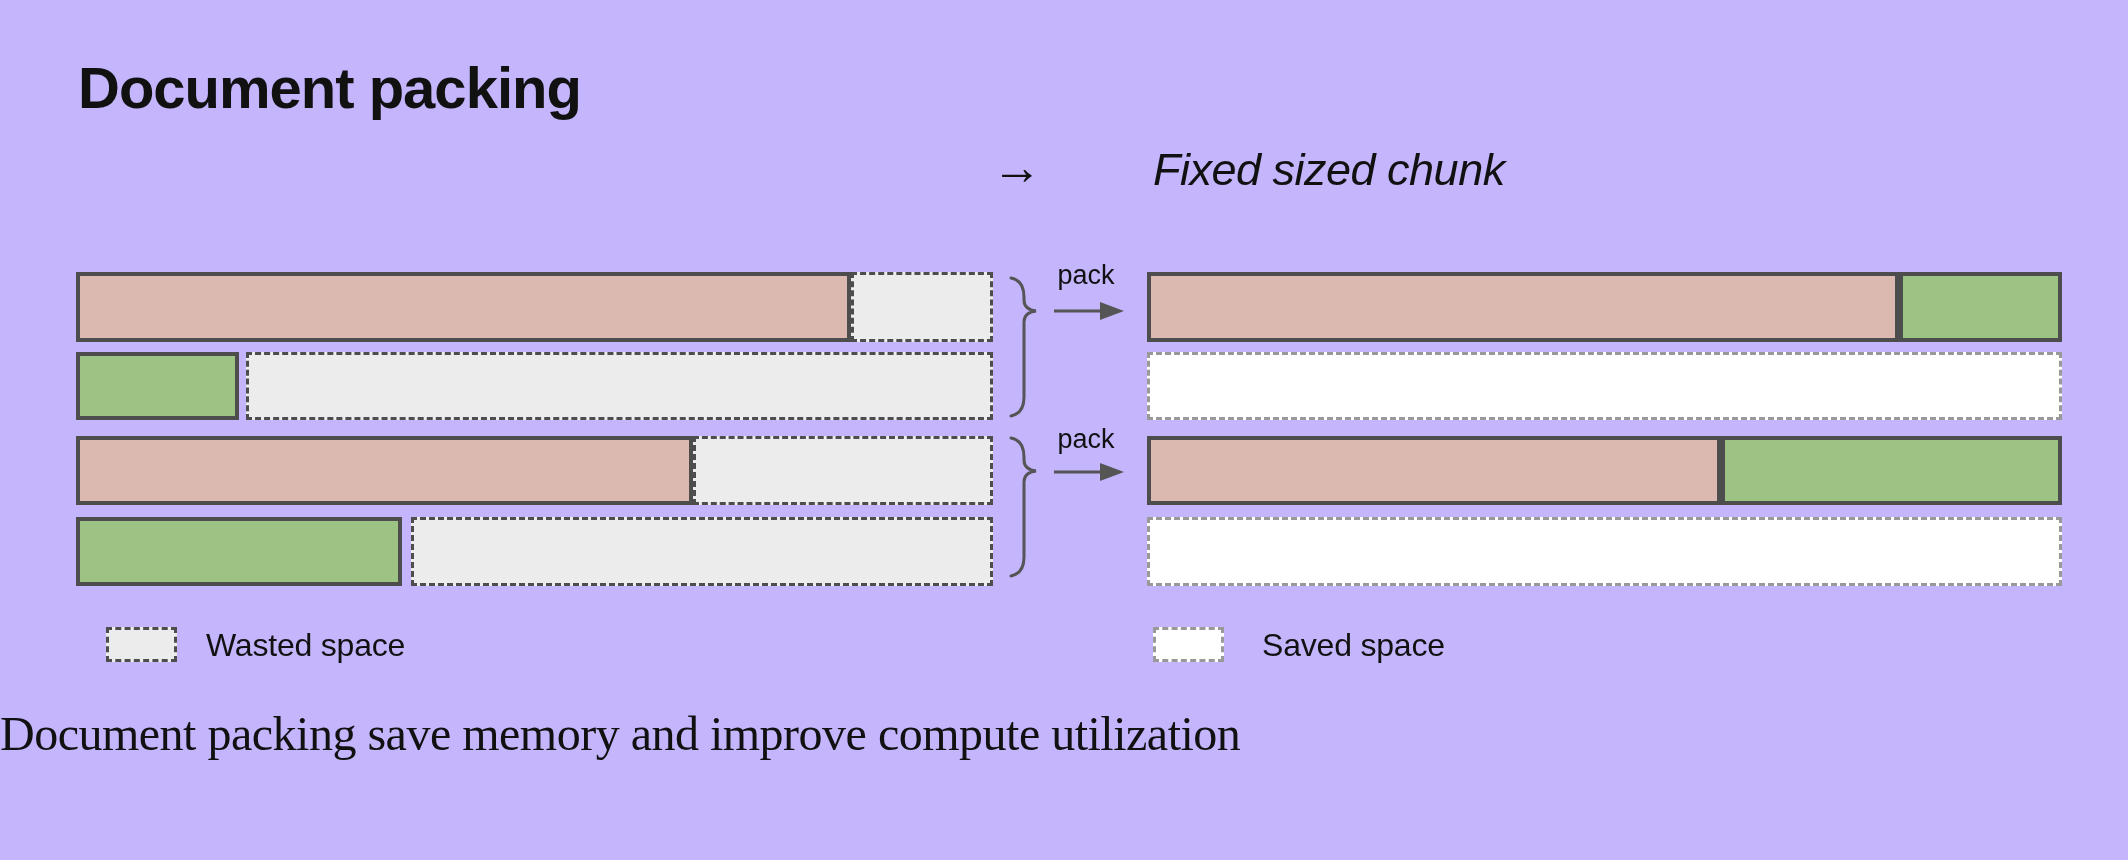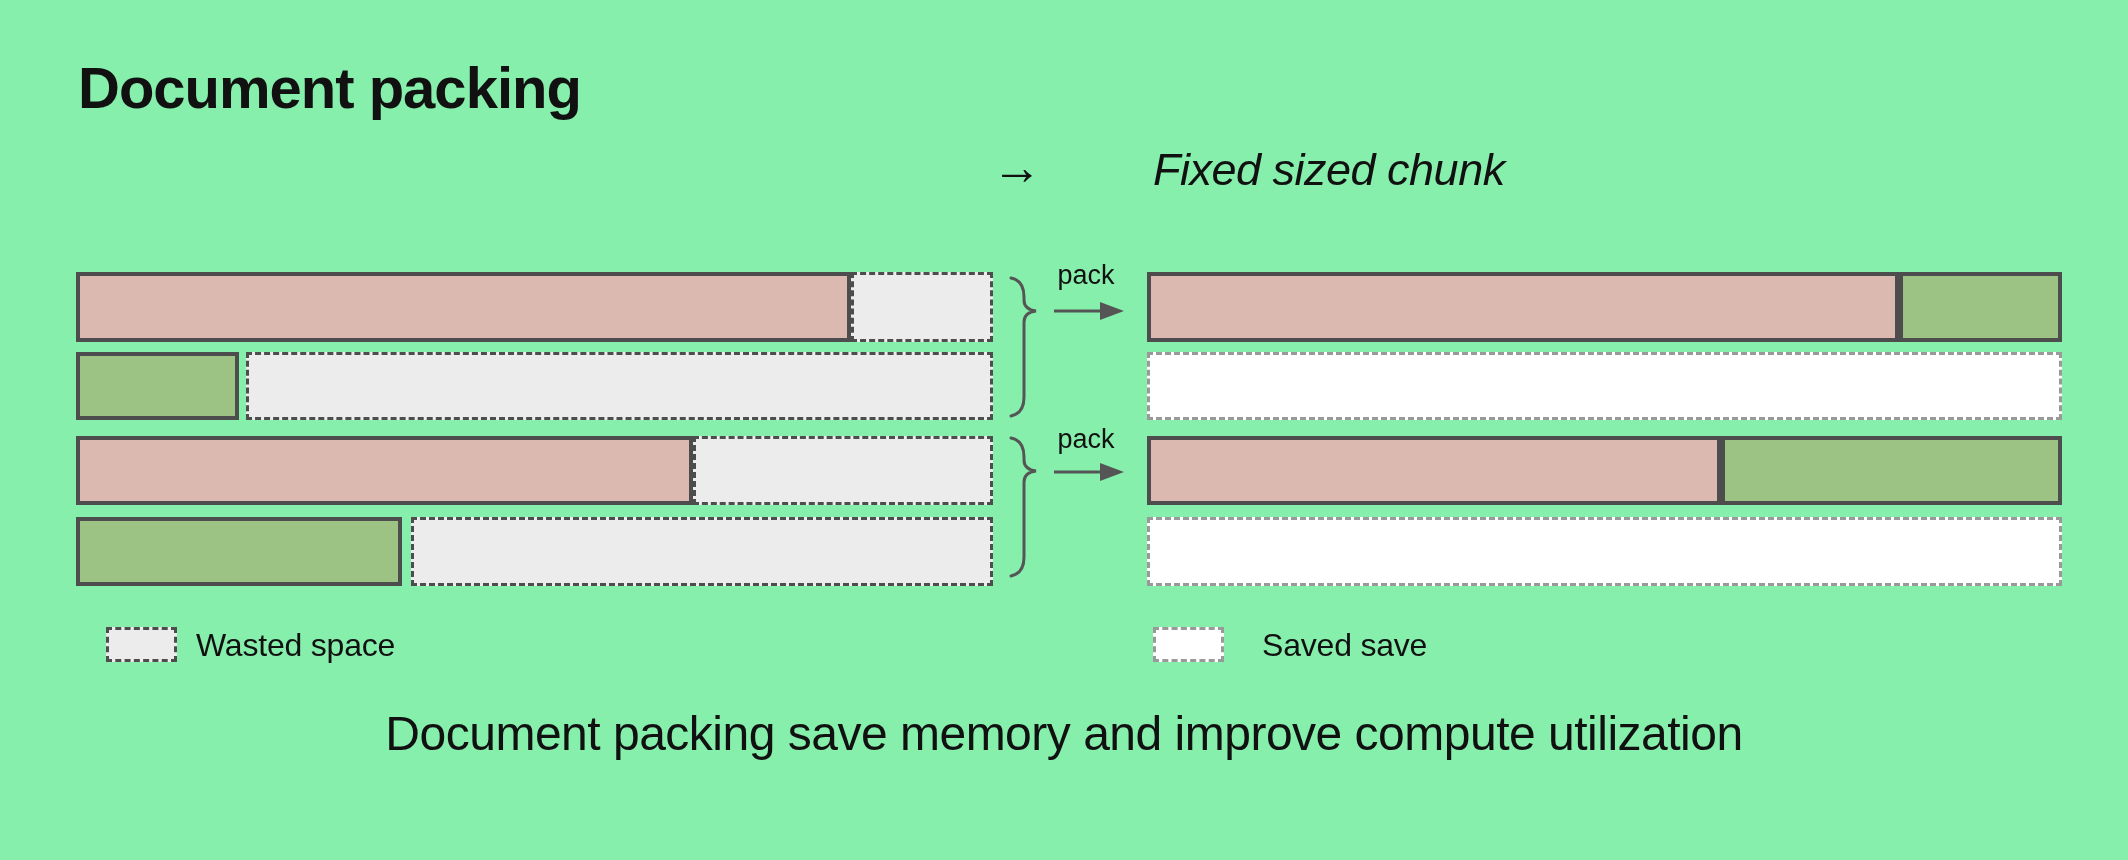--- a/index.html
+++ b/index.html
@@ -1,19 +1,19 @@
 <!DOCTYPE html>
 <html style="--pink: #DCB9B0; --green: #9CC384; --bar_border: #4D4D4D; --wasted_fill: #ECECEC; --wasted_border: #4D4D4D; --saved_border: #999999; --line: #555555; --text: #111111;"><head>
 <meta charset="utf-8">
 <style>
   html,body{margin:0;padding:0;background:#fff;}
   .canvas{
     position:relative;
     width:2128px;height:860px;
-    background:#86efac;
+    background:#c4b5fd;
     font-family:"Liberation Sans", sans-serif;
     color:var(--text,#111);
     overflow:hidden;
   }
   .abs{position:absolute;}
   .title{
     left:78px;top:58px;
     font-size:58px;font-weight:700;letter-spacing:-1px;line-height:1.05;
   }
   .subtitle{
@@ -54,25 +54,25 @@
   svg.overlay{position:absolute;overflow:visible;}
   
   .legend-swatch{
     width:71px;height:35px;box-sizing:border-box;top:627px;
   }
   .legend-swatch.wasted{left:106px;background:var(--wasted_fill);border:3px dashed var(--wasted_border);}
   .legend-swatch.saved{left:1153px;background:#fff;border:3px dashed var(--saved_border);}
   .legend-label{
     top:627px;height:35px;line-height:36px;font-size:32px;letter-spacing:-0.2px;
   }
-  .legend-label.wasted{left:196px;}
+  .legend-label.wasted{left:206px;}
   .legend-label.saved{left:1262px;}
   .caption{
-    left:0;top:706px;width:2128px;text-align:center;
-    font-size:48px;letter-spacing:-0.5px;color:#111;
+    left:0;top:706px;width:2128px;
+    font-size:48px;letter-spacing:-0.5px;color:#111;font-family:Liberation Serif, serif;
   }
 </style>
 </head>
 <body>
 
 <div class="canvas">
 
   <div class="abs title">Document packing</div>
 
   <div class="abs header-arrow">→</div>
@@ -129,17 +129,17 @@
 
   <div class="abs pack-label p2">pack</div>
   <svg class="overlay" style="left:1052px;top:460px" width="74" height="24" viewBox="0 0 74 24">
     <line x1="2" y1="12" x2="48" y2="12" stroke="#555555" stroke-width="3"></line>
     <polygon points="48,3 72,12 48,21" fill="#555555"></polygon>
   </svg>
 
   <div class="abs legend-swatch wasted"></div>
   <div class="abs legend-label wasted">Wasted space</div>
   <div class="abs legend-swatch saved"></div>
-  <div class="abs legend-label saved">Saved save</div>
+  <div class="abs legend-label saved">Saved space</div>
 
   <div class="abs caption">Document packing save memory and improve compute utilization</div>
 
 </div>
 
 </body></html>

